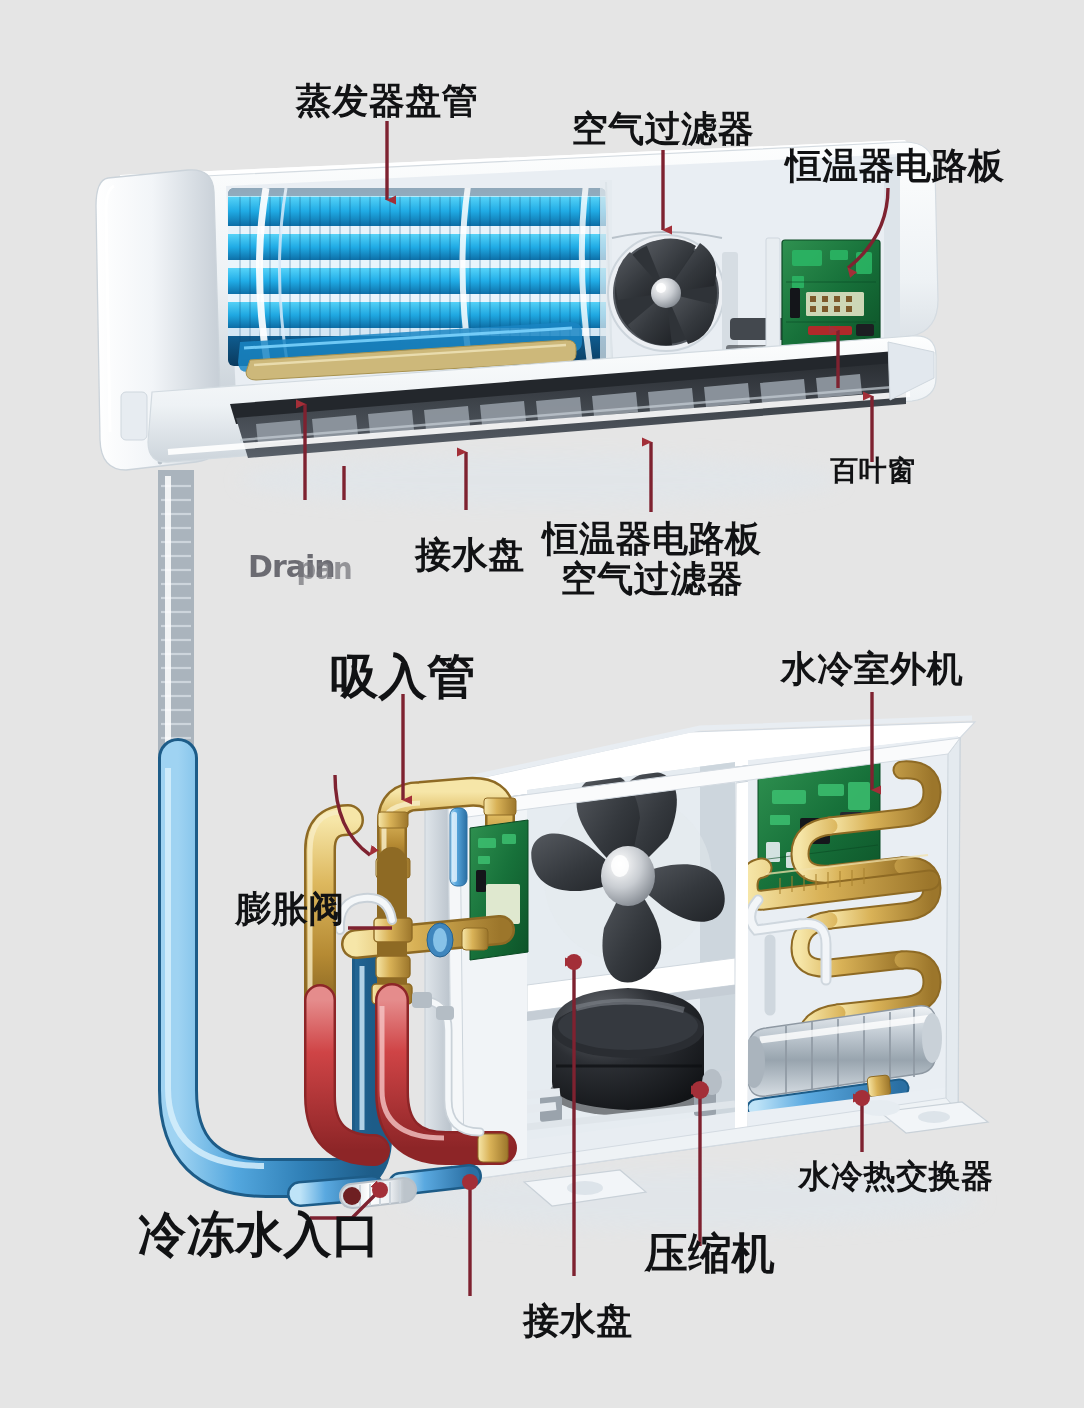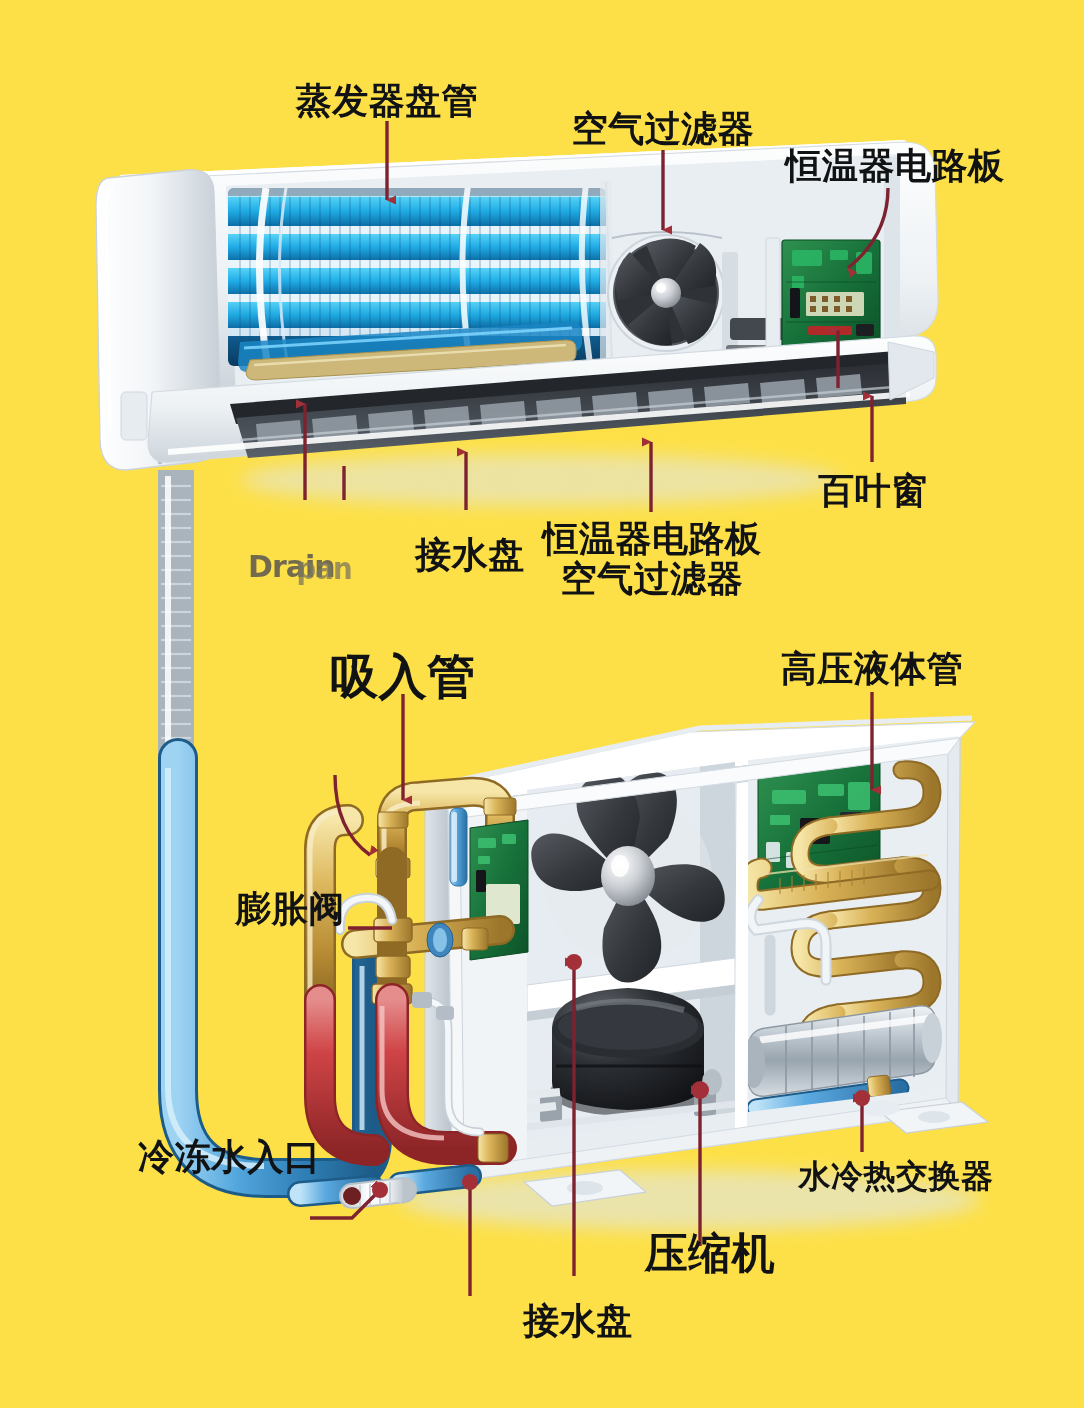--- a/index.html
+++ b/index.html
@@ -6,21 +6,21 @@
   * { box-sizing: border-box; }
   html, body {
     margin: 0; padding: 0;
     background: #ffffff;
     font-family: "Liberation Sans", "DejaVu Sans", sans-serif;
   }
   #page {
     position: relative;
     width: 1084px;
     height: 1408px;
-    background: #fde047;
+    background: #e5e5e5;
     overflow: hidden;
   }
   #art { position: absolute; inset: 0; }
   .lbl {
     position: absolute;
     color: #111214;
     font-weight: 700;
     white-space: pre;
     line-height: 1.18;
     letter-spacing: 0.5px;
@@ -668,39 +668,39 @@
       <circle cx="380" cy="1190" r="8"></circle>
     </g>
   </svg>
 
   <div class="lbl c" style="left:387px; top:80px; font-size:36px;">蒸发器盘管</div>
 
   <div class="lbl c" style="left:663px; top:108px; font-size:36px;">空气过滤器</div>
 
   <div class="lbl c" style="left:895px; top:145px; font-size:36px;">恒温器电路板</div>
 
-  <div class="lbl c" style="left:873px; top:470px; font-size:36px;">百叶窗</div>
+  <div class="lbl c" style="left:873px; top:454px; font-size:28px;">百叶窗</div>
 
   <div class="lbl c" style="left:470px; top:534px; font-size:36px;">接水盘</div>
 
   <div class="lbl c" style="left:652px; top:518px; font-size:36px;">恒温器电路板</div>
   <div class="lbl c" style="left:652px; top:558px; font-size:36px;">空气过滤器</div>
 
   <div class="wm" style="left:248px; top:530px; font-size:30px;margin-top:19px;">
     <span>Drain</span><span class="ov">pan</span>
   </div>
 
   <div class="lbl c" style="left:403px; top:648px; font-size:48px;">吸入管</div>
 
 
-  <div class="lbl c" style="left:872px; top:648px; font-size:36px;">高压液体管</div>
+  <div class="lbl c" style="left:872px; top:648px; font-size:36px;">水冷室外机</div>
 
   <div class="lbl c" style="left:290px; top:888px; font-size:36px;text-align:right;">膨胀阀</div>
 
-  <div class="lbl l" style="left:138px; top:1136px; font-size:36px;">冷冻水入口</div>
+  <div class="lbl l" style="left:138px; top:1206px; font-size:48px;">冷冻水入口</div>
 
   <div class="lbl c" style="left:578px; top:1300px; font-size:36px;">接水盘</div>
 
   <div class="lbl c" style="left:710px; top:1228px; font-size:43px;">压缩机</div>
 
   <div class="lbl c" style="left:896px; top:1158px; font-size:32px;">水冷热交换器</div>
 
 </div>
 
 </body></html>

